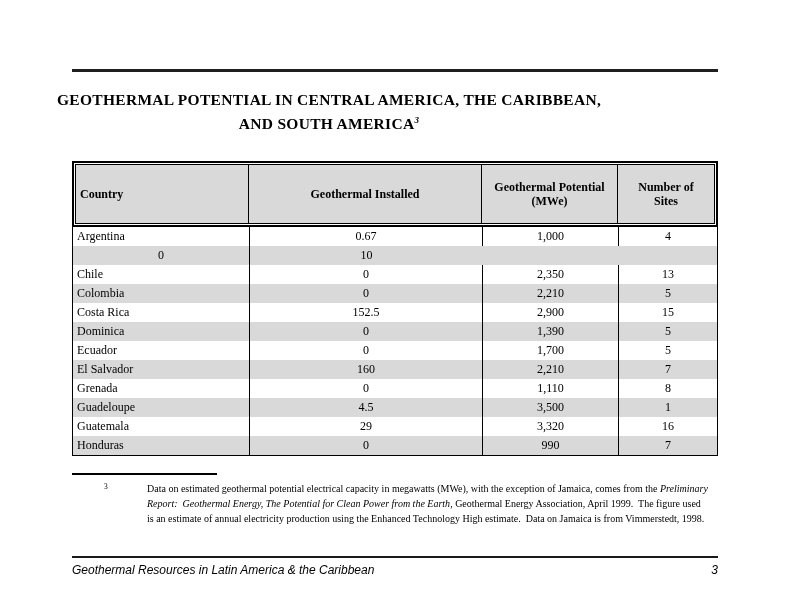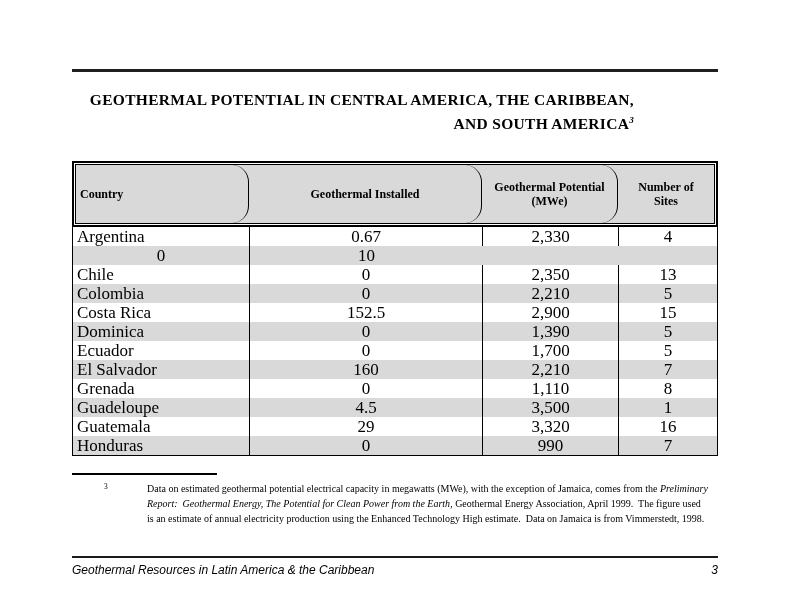--- a/index.html
+++ b/index.html
@@ -9,22 +9,22 @@
     background: #ffffff;
     font-family: "Liberation Serif", serif;
     color: #000;
     overflow: hidden;
   }
   .top-rule {
     position: absolute; left: 72px; top: 69px;
     width: 646px; height: 3px; background: #1f1f1f;
   }
   .title {
-    position: absolute; left: 0; top: 90px; width: 634px;
-    margin: 0; text-align: right;
+    position: absolute; left: 12px; top: 90px; width: 634px;
+    margin: 0; text-align: center;
     font-size: 15.5px; font-weight: bold; line-height: 20px;
     letter-spacing: 0.3px;
   }
   .title sup { font-style: italic; font-size: 9px; vertical-align: 6px; }
 
   
   .tbl { position: absolute; left: 72px; top: 161px; width: 646px; }
   .thead-wrap {
     box-sizing: border-box;
     border: 2px solid #000; padding: 1px;
@@ -37,39 +37,38 @@
     grid-template-columns: 173px 233px 136px 1fr;
     height: 60px;
     background: #d9d9d9;
   }
   .th {
     box-sizing: border-box;
     font-weight: bold; font-size: 12px; line-height: 14px;
     display: flex; flex-direction: column; justify-content: center;
     text-align: center;
     border-right: 1px solid #000;
-    border-radius: 17px;
   }
   .th:last-child { border-right: none; }
   .th.left { text-align: left; padding-left: 4px; }
   .tbody {
     box-sizing: border-box;
     width: 646px;
     border-left: 1px solid #000; border-right: 1px solid #000; border-bottom: 1px solid #000;
   }
   .tr {
     display: grid;
     grid-template-columns: 177px 233px 136px 1fr;
     height: 19px;
     background: #ffffff;
   }
   .tr.alt { background: #d9d9d9; }
   .td {
     box-sizing: border-box;
-    font-size: 17px; line-height: 19px;
+    font-size: 12px; line-height: 19px;
     text-align: center;
     border-right: 1px solid #000;
     overflow: hidden; white-space: nowrap;
   }
   .td:last-child { border-right: none; }
   .td.left { text-align: left; padding-left: 4px; }
 
   
   .fn-rule {
     position: absolute; left: 72px; top: 473px;
@@ -123,21 +122,21 @@
             <span>Number of</span>
             <span>Sites</span>
           </div>
       </div>
     </div>
     <div class="tbody">
 
     <div class="tr">
         <div class="td left">Argentina</div>
         <div class="td">0.67</div>
-        <div class="td">2,330</div>
+        <div class="td">1,000</div>
         <div class="td">4</div>
       </div>
         <div class="tr alt">
         <div class="td">0</div>
         <div class="td">10</div>
       </div>
         <div class="tr">
         <div class="td left">Chile</div>
         <div class="td">0</div>
         <div class="td">2,350</div>

